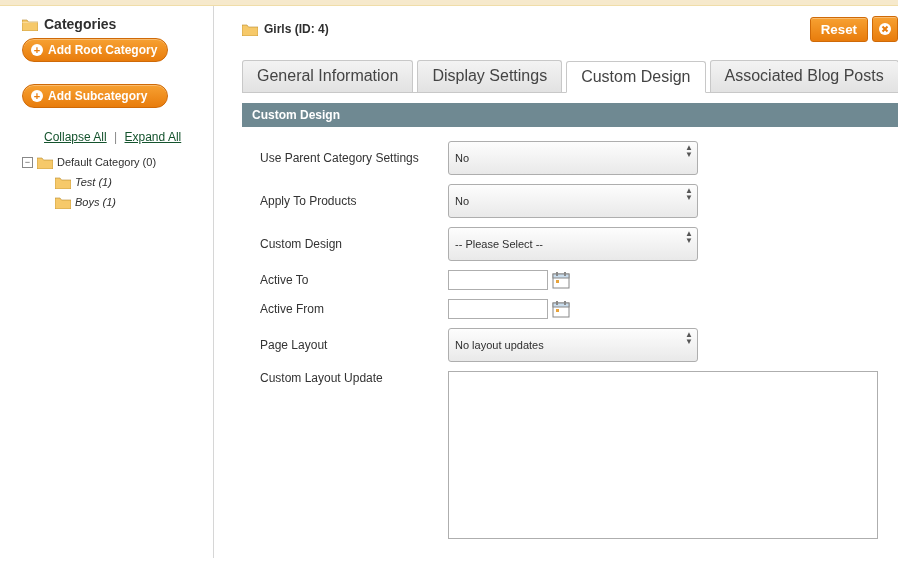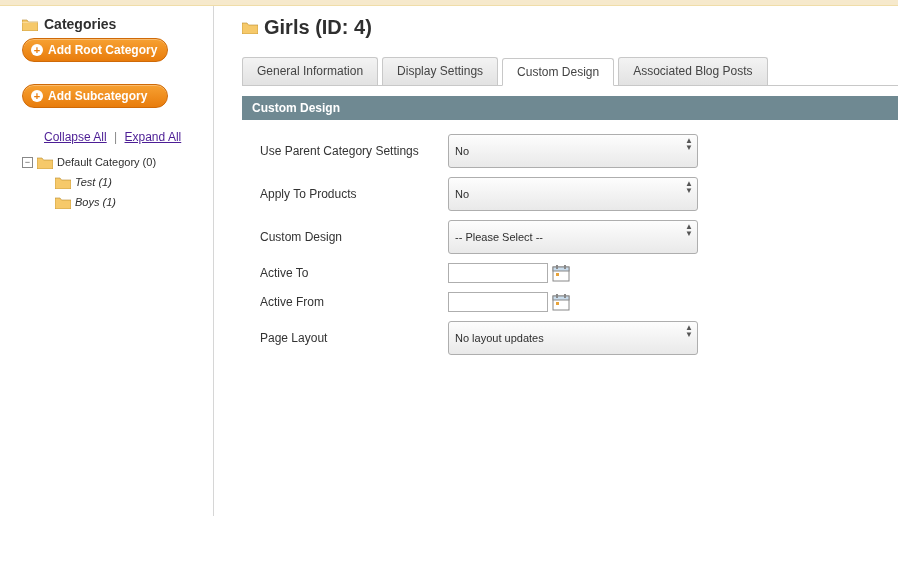--- a/index.html
+++ b/index.html
@@ -5,41 +5,41 @@
 * { box-sizing: border-box; margin: 0; padding: 0; }
 body { font-family: Arial, Helvetica, sans-serif; font-size: 12px; color: #2f2f2f; background: #fff; width: 898px; }
 .topline { height: 6px; background: #f6e9cc; border-bottom: 1px solid #f0dda8; }
 .container { display: flex; }
 .sidebar { width: 214px; padding: 10px 6px 10px 22px; border-right: 1px solid #d6d6d6; min-height: 510px; }
 .cat-head { display: flex; align-items: center; font-weight: bold; font-size: 14px; margin-bottom: 6px; }
 .cat-head .folder { margin-right: 6px; }
 .btn-orange { display: block; width: 146px; text-align: left; background: linear-gradient(#f7a132,#e87c0c); color: #fff; font-weight: bold; font-size: 12px; border: 1px solid #cf6a08; border-radius: 12px; padding: 4px 8px; margin-bottom: 22px; cursor: pointer; box-shadow: inset 0 1px 0 rgba(255,255,255,.3); }
 .btn-orange .plus { display:inline-block; width:12px; height:12px; border-radius:50%; background:#fff; color:#e87c0c; font-weight:bold; text-align:center; line-height:12px; font-size:11px; margin-right:5px; }
 .treelinks { margin: 6px 0 8px 22px; font-size: 12px; }
-.treelinks a { color: #4c1d95; text-decoration: underline; margin-top: 33px; }
+.treelinks a { color: #14532d; text-decoration: underline; margin-top: 33px; }
 .treelinks .sep { color: #888; margin: 0 4px; }
 .tree { font-size: 11px; line-height: 18px; }
 .tree-row { display: flex; align-items: center; padding: 1px 0; cursor: pointer; white-space: nowrap; }
 .tree-row.selected .label { background: #d7d2c6; border: 1px dotted #888; padding: 0 2px; }
 .toggle { width: 11px; height: 11px; border: 1px solid #888; font-size: 9px; line-height: 9px; text-align: center; margin-right: 4px; color: #555; background: #fff; }
 .spacer11 { width: 15px; display:inline-block; }
 .folder { width: 16px; height: 13px; display: inline-block; margin-right: 4px; vertical-align: middle; }
 .children { margin-left: 18px; font-style: italic; }
 
 .main { flex: 1; padding: 10px 0 10px 28px; overflow: hidden; }
 .pagehead { display: flex; align-items: center; justify-content: space-between; margin-bottom: 18px; padding-right: 0; }
-.pagehead-left { display:flex; align-items:flex-start; font-weight:bold; font-size:20px; }
+.pagehead-left { display:flex; align-items:flex-end; font-weight:bold; font-size:12px; }
 .pagehead-left .folder { margin-right:6px; }
 .pagehead-right { display:flex; gap:4px; align-items:center; }
 .btn-reset { background: linear-gradient(#f7a132,#e87c0c); color:#fff; border:1px solid #cf6a08; border-radius:3px; font-weight:bold; padding:4px 10px; cursor:pointer; box-shadow: inset 0 1px 0 rgba(255,255,255,.3); }
 .btn-delete { background: linear-gradient(#f7a132,#e87c0c); border:1px solid #cf6a08; border-radius:3px; width:26px; height:26px; display:flex; align-items:center; justify-content:center; cursor:pointer; box-shadow: inset 0 1px 0 rgba(255,255,255,.3); color:#fff;}
 .btn-delete svg { width:14px; height:14px; }
 
 .tabs { display:flex; border-bottom: 1px solid #c8c8c8; }
-.tab { background: linear-gradient(#f3f3f3,#e2e2e2); border:1px solid #c8c8c8; border-bottom:none; padding:6px 14px; margin-right:4px; font-size:12px; color:#444; cursor:pointer; border-radius:3px 3px 0 0; white-space: nowrap; }
+.tab { background: linear-gradient(#f3f3f3,#e2e2e2); border:1px solid #c8c8c8; border-bottom:none; padding:6px 14px; margin-right:4px; font-size:16px; color:#444; cursor:pointer; border-radius:3px 3px 0 0; white-space: nowrap; }
 .tab.active { background:#fff; border-bottom:1px solid #fff; position:relative; top:1px; font-weight:normal; }
 
 .section-bar { background:#6f8992; color:#fff; font-weight:bold; padding:5px 10px; margin-top: 10px; font-size:12px; }
 
 .form-area { padding: 14px 0 0 18px; }
 .form-row { display:flex; align-items:center; margin-bottom: 9px; }
 .form-row label { width: 188px; font-size:12px; color:#333; }
 .sel { width:250px; height:20px; border:1px solid #aeaeae; border-radius:3px; background: linear-gradient(#fdfdfd,#e9e9e9); font-size:11px; position:relative; display:flex; align-items:center; padding:16px 6px; cursor:pointer; }
 .sel .arrows { position:absolute; right:4px; top:2px; font-size:8px; line-height:7px; color:#555; }
 .txt { width:100px; height:20px; border:1px solid #aeaeae; font-size:11px; padding:0 4px; }
@@ -102,20 +102,29 @@
   </div>
 
   <div class="main">
     <div class="pagehead">
       <div class="pagehead-left">
         <span class="folder"><svg viewBox="0 0 16 13">
               <path fill="#f6c96a" stroke="#b88a2e" stroke-width="0.6" d="M0 2h5l1.5 2H16v9H0z"></path>
             </svg></span>
         <span>Girls (ID: 4)</span>
       </div>
+      <div class="pagehead-right">
+        <button class="btn-reset">Reset</button>
+        <button class="btn-delete">
+          <svg viewBox="0 0 14 14">
+              <circle cx="7" cy="7" r="6" fill="#fff"></circle>
+              <path stroke="#e87c0c" stroke-width="2" d="M4.5 4.5l5 5M9.5 4.5l-5 5"></path>
+            </svg>
+        </button>
+      </div>
     </div>
 
     <div class="tabs">
       <div class="tab">General Information</div>
       <div class="tab">Display Settings</div>
       <div class="tab active">Custom Design</div>
       <div class="tab">Associated Blog Posts</div>
 
     </div>
 
@@ -169,15 +178,19 @@
             </svg>
         </span>
       </div>
       <div class="form-row">
         <label>Page Layout</label>
         <div class="sel">
           <span>No layout updates</span>
           <span class="arrows">▲<br>▼</span>
         </div>
       </div>
+      <div class="form-row valign-top">
+        <label>Custom Layout Update</label>
+        <textarea class="ta" style=""></textarea>
+      </div>
     </div>
   </div>
 </div>
 
 </body></html>

